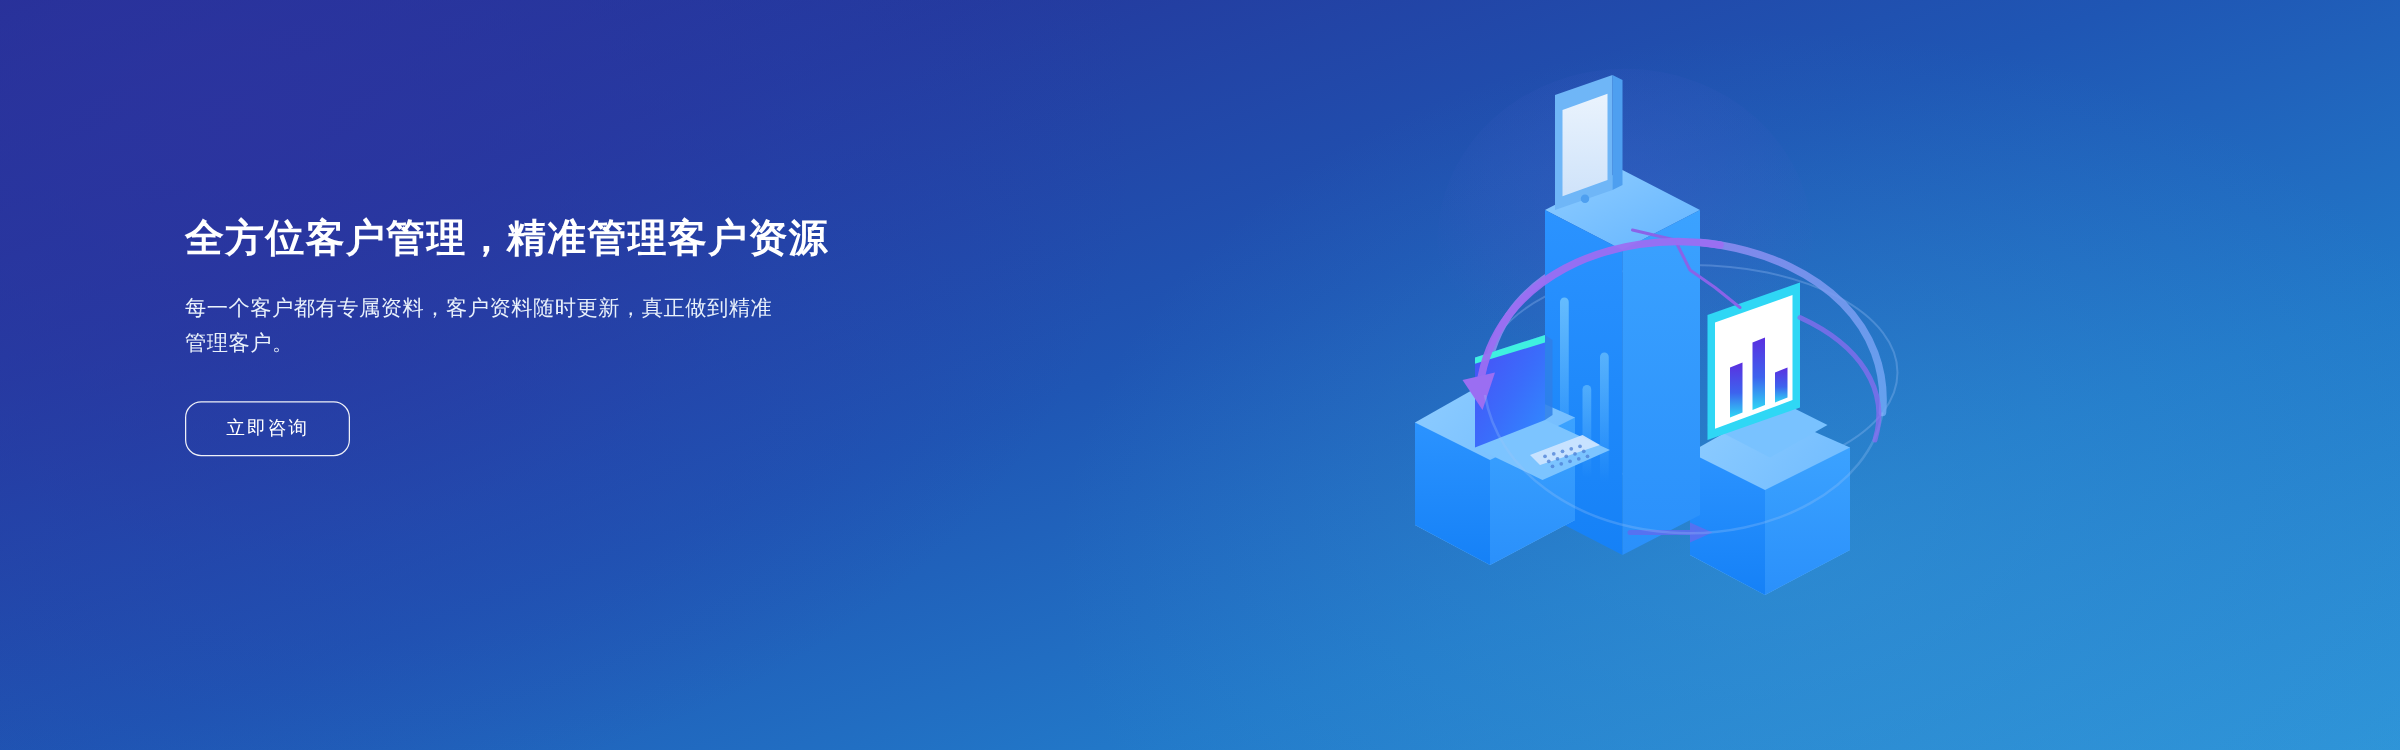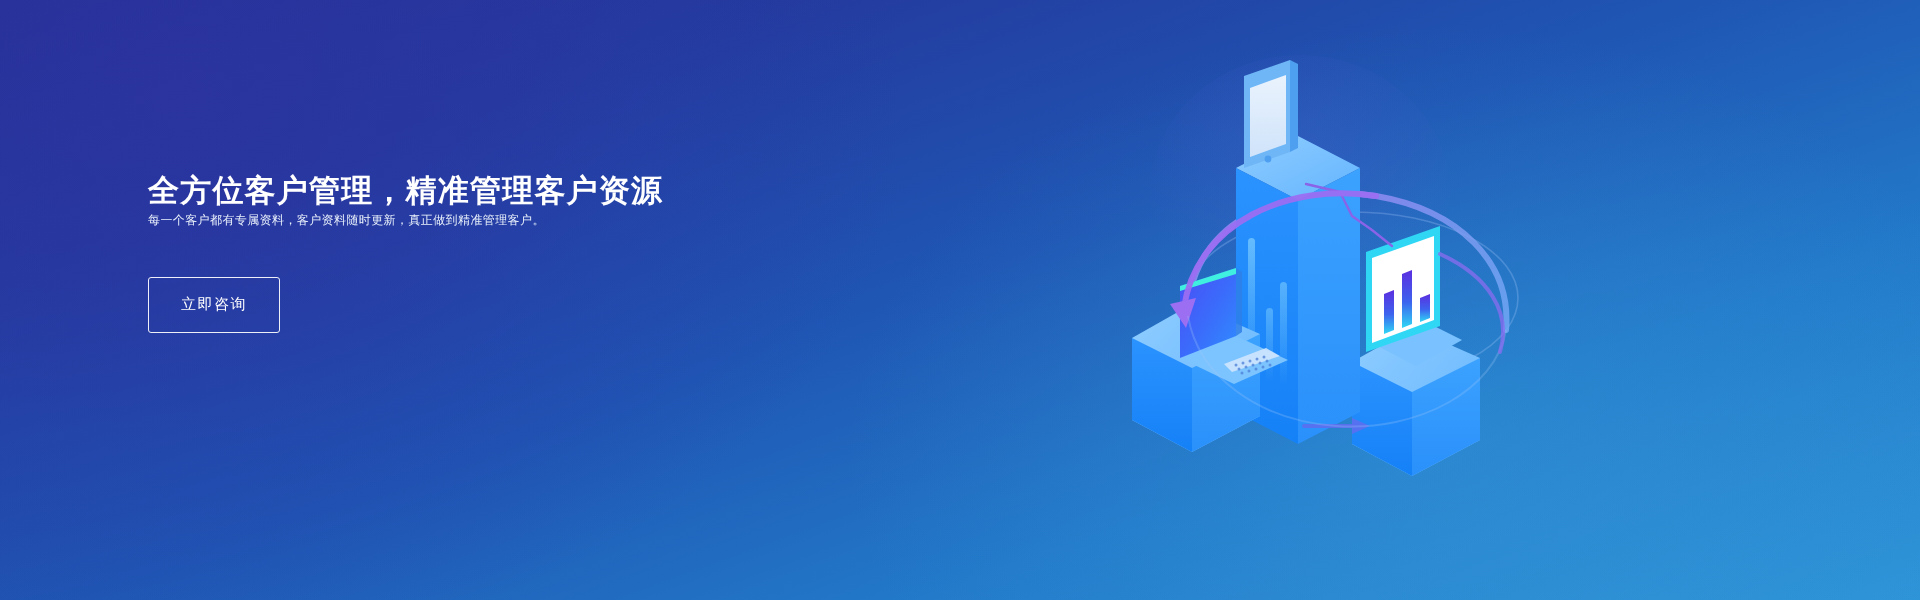--- a/index.html
+++ b/index.html
@@ -30,27 +30,27 @@
     pointer-events:none;
   }
 
   
   #copy { position:absolute; left:148px; top:140px; width:620px; }
   #headline {
     font-size:31px; font-weight:bold; color:#ffffff; letter-spacing:1.2px;
     line-height:1.25; white-space:nowrap;margin-top:32px;
   }
   #subcopy {
-    font-size:12px; color:#e9f1fb; line-height:1.65;
+    margin-top:22px; font-size:17px; color:#e9f1fb; line-height:1.65;
     width:485px; letter-spacing:.4px;
   }
   #cta {
     display:inline-flex; align-items:center; justify-content:center;
-    margin-top:46px; width:132px; height:56px;
-    border:1.6px solid rgba(255,255,255,.92); border-radius:3px;
+    margin-top:32px; width:132px; height:44px;
+    border:1.6px solid rgba(255,255,255,.92); border-radius:13px;
     color:#ffffff; font-size:15px; letter-spacing:1.5px;
     background:transparent; cursor:pointer;
   }
 
   
   #art { position:absolute; left:1140px; top:40px; width:420px; height:420px; }
   #art svg { display:block; width:100%; height:100%; overflow:visible; }
 </style>
 </head>
 <body>

